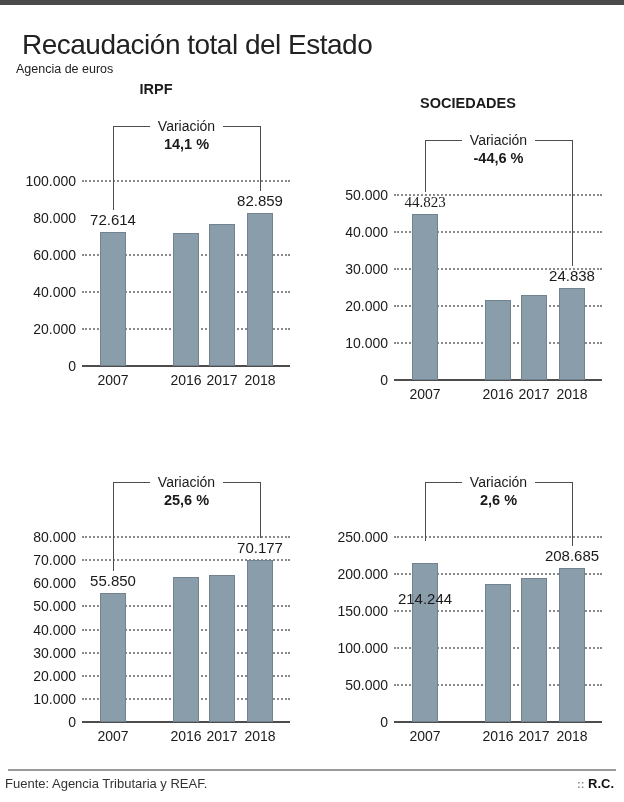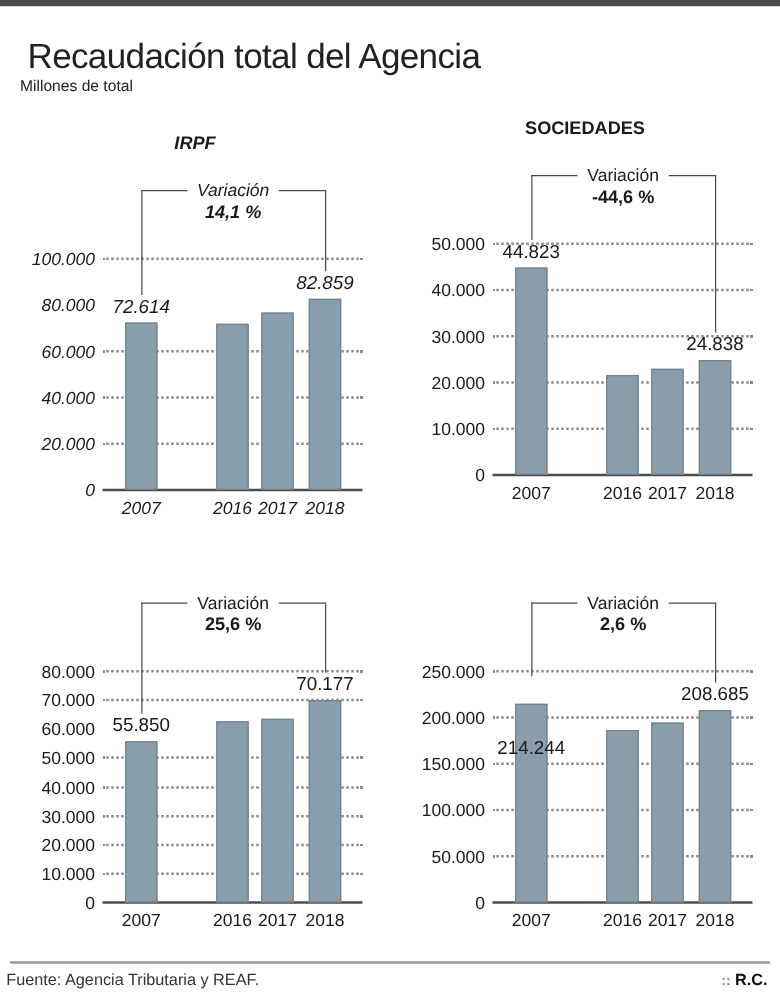--- a/index.html
+++ b/index.html
@@ -56,25 +56,25 @@
   .footer-source{position:absolute;left:5px;top:776px;font-size:13px;color:#333;}
   .footer-credit{position:absolute;right:10px;top:776px;font-size:13px;text-align:right;}
   .footer-credit .prefix{color:#8a8a8a;font-weight:bold;font-size:11px;}
   .footer-credit .name{color:#111;font-weight:bold;margin-top:32px;}
 </style>
 </head>
 <body>
 
 <div class="top-bar"></div>
 
-<h1 class="main-title">Recaudación total del Agencia</h1>
-<div class="subtitle">Millones de total</div>
+<h1 class="main-title">Recaudación total del Estado</h1>
+<div class="subtitle">Agencia de euros</div>
 
 <div id="charts">
-    <div class="panel" style="left: 0px; top: 107px; font-style: italic;">
+    <div class="panel" style="left: 0px; top: 81px;">
       <div class="chart-title">IRPF</div>
       <div class="gridline" style="left: 82px; width: 208px; top: 99px;"></div>
       <div class="tick-label" style="width: 76px; top: 92px;">100.000</div>
       <div class="tick-label" style="width: 76px; top: 129px;">80.000</div>
       <div class="gridline" style="left: 82px; width: 208px; top: 173px;"></div>
       <div class="tick-label" style="width: 76px; top: 166px;">60.000</div>
       <div class="gridline" style="left: 82px; width: 208px; top: 210px;"></div>
       <div class="tick-label" style="width: 76px; top: 203px;">40.000</div>
       <div class="gridline" style="left: 82px; width: 208px; top: 247px;"></div>
       <div class="tick-label" style="width: 76px; top: 240px;">20.000</div>
@@ -104,21 +104,21 @@
       <div class="tick-label" style="width: 76px; top: 129px;">40.000</div>
       <div class="gridline" style="left: 82px; width: 208px; top: 173px;"></div>
       <div class="tick-label" style="width: 76px; top: 166px;">30.000</div>
       <div class="gridline" style="left: 82px; width: 208px; top: 210px;"></div>
       <div class="tick-label" style="width: 76px; top: 203px;">20.000</div>
       <div class="gridline" style="left: 82px; width: 208px; top: 247px;"></div>
       <div class="tick-label" style="width: 76px; top: 240px;">10.000</div>
       <div class="tick-label" style="width: 76px; top: 277px;">0</div>
       <div class="axis-line" style="left: 82px; width: 208px; top: 284px;"></div>
       <div class="bar" style="left: 100px; top: 119.155px; height: 165.845px;"></div>
-      <div class="bar-label" style="left: 73px; top: 98.1549px;">44.823</div>
+      <div class="bar-label" style="left: 73px; top: 98.1549px; font-family: Liberation Serif, serif;">44.823</div>
       <div class="x-label" style="left: 91px; top: 291px;">2007</div>
       <div class="bar" style="left: 173px; top: 205.08px; height: 79.92px;"></div>
       <div class="x-label" style="left: 164px; top: 291px;">2016</div>
       <div class="bar" style="left: 209px; top: 199.9px; height: 85.1px;"></div>
       <div class="x-label" style="left: 200px; top: 291px;">2017</div>
       <div class="bar" style="left: 247px; top: 193.099px; height: 91.9006px;"></div>
       <div class="bar-label" style="left: 220px; top: 172.099px;">24.838</div>
       <div class="x-label" style="left: 238px; top: 291px;">2018</div>
       <div class="bracket-h" style="left: 113px; width: 147px; top: 45px;"></div>
       <div class="bracket-v" style="left: 113px; top: 45px; height: 52.1549px;"></div>

